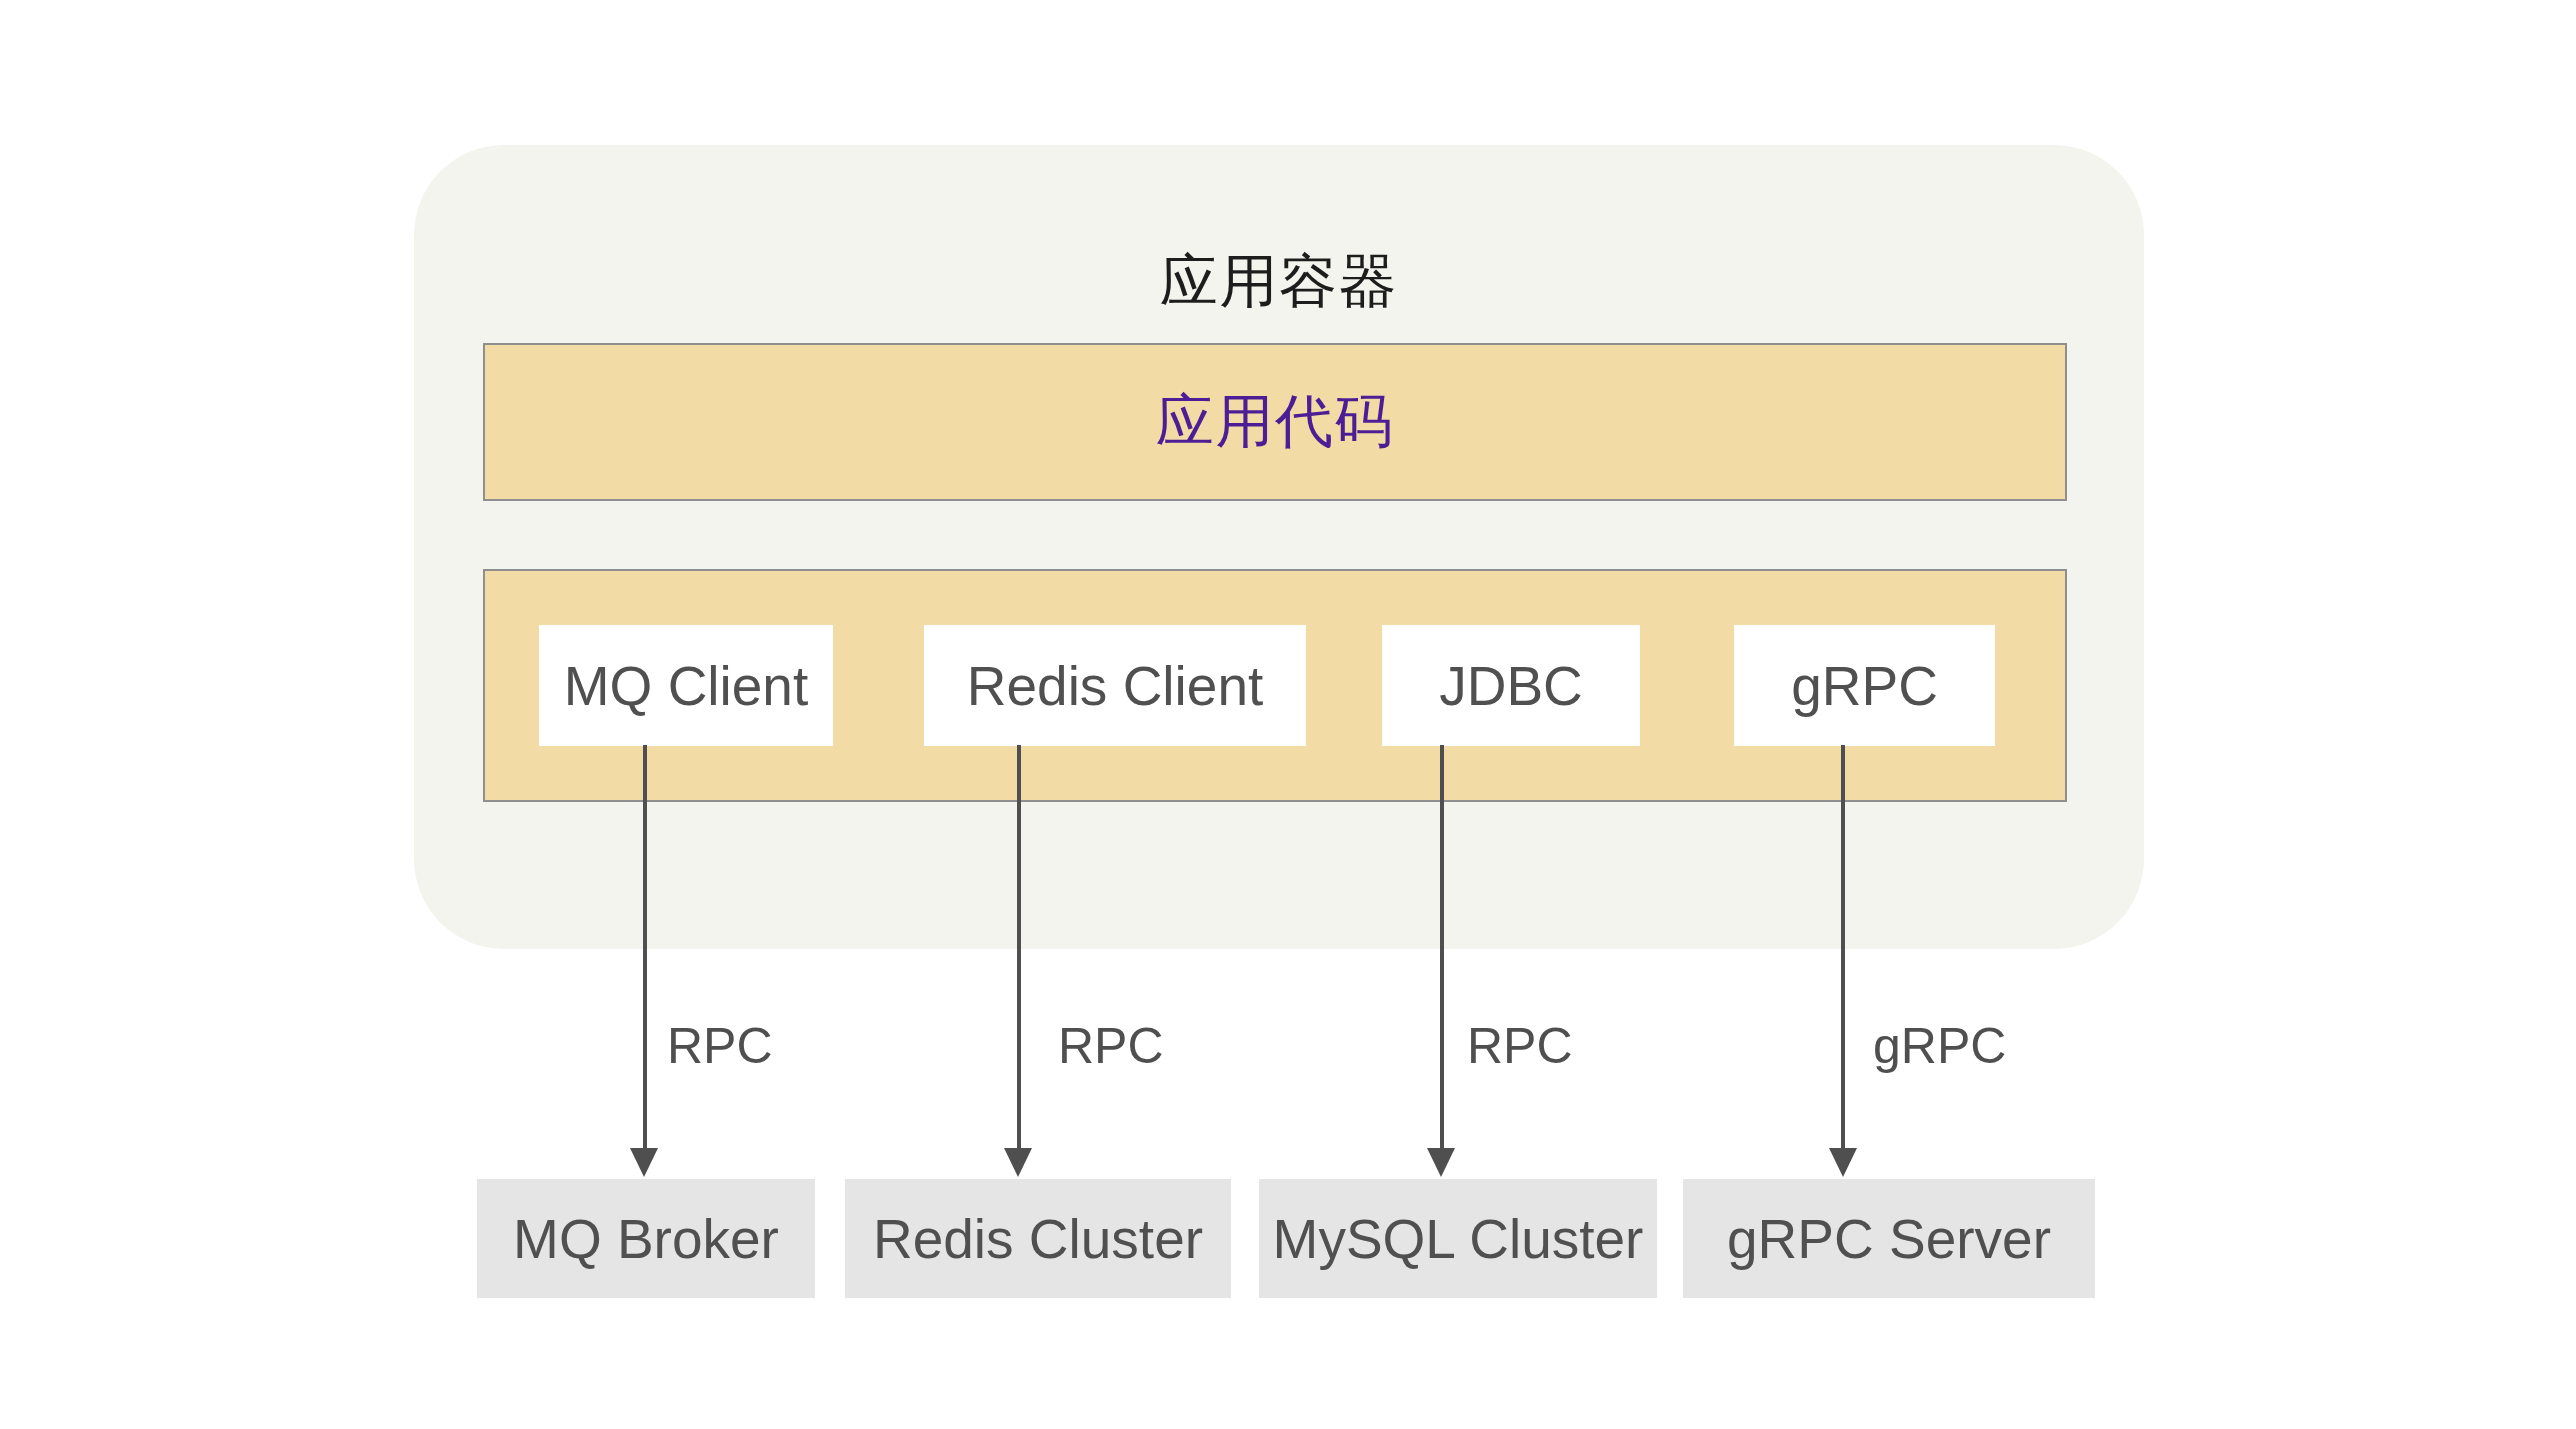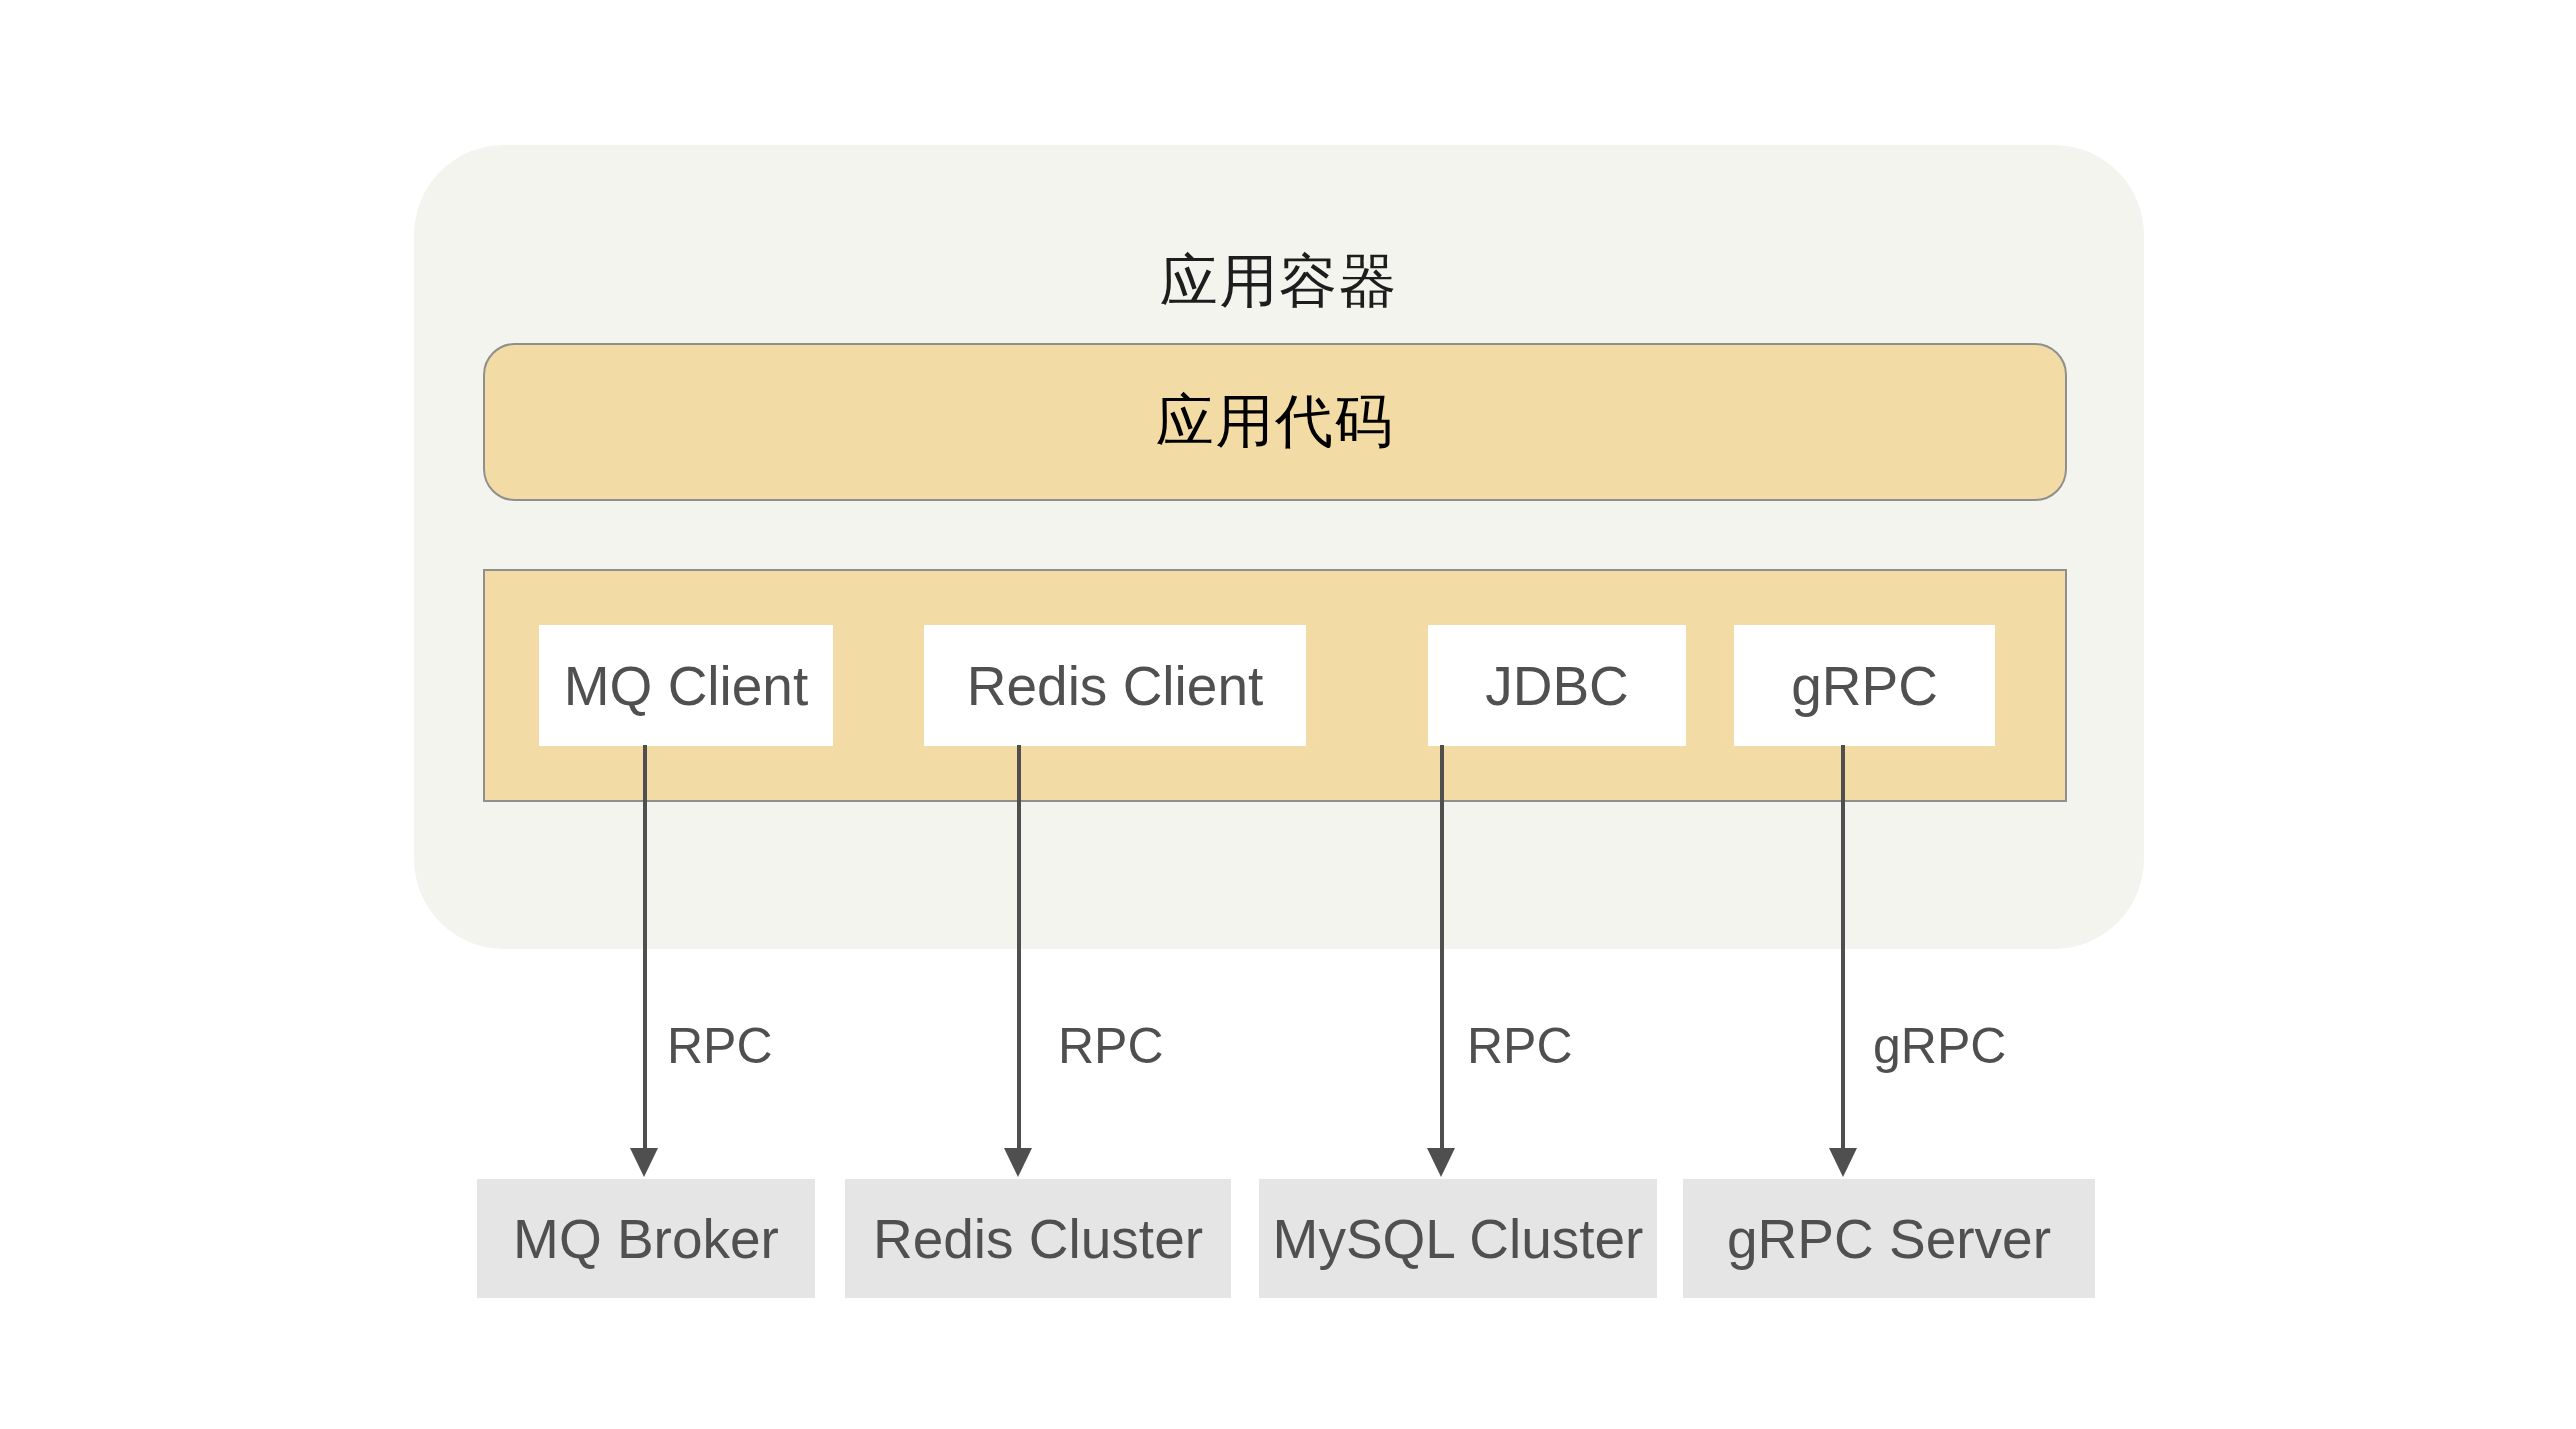--- a/index.html
+++ b/index.html
@@ -25,33 +25,33 @@
     font-size: 58px; color: #1d1d1d; letter-spacing: 1.6px;
   }
 
   
   .tan-bordered {
     background: #f2dba5;
     border: 2.4px solid #8f8f8f;
     display: flex; align-items: center; justify-content: center;
   }
   .app-code-box { left: 483px; top: 343px; width: 1584px; height: 158px;
-    font-size: 58px; color: #000000; letter-spacing: 1.6px; border-radius: 32px; }
+    font-size: 58px; color: #4c1d95; letter-spacing: 1.6px; }
   .clients-box  { left: 483px; top: 569px; width: 1584px; height: 233px; }
 
   
   .client-box {
     top: 625px; height: 121px;
     background: #ffffff;
     display: flex; align-items: center; justify-content: center;
     font-size: 55px; color: #505050; text-align: right;
   }
   .client-mq    { left: 539px;  width: 294px; }
   .client-redis { left: 924px; width: 382px; }
-  .client-jdbc  { left: 1428px; width: 258px; }
+  .client-jdbc  { left: 1382px; width: 258px; }
   .client-grpc  { left: 1734px; width: 261px; }
 
   
   .connector-line {
     top: 745px; height: 406px; width: 4px;
     background: #4f4f4f;
   }
   .line-1 { left: 643px; }
   .line-2 { left: 1017px; }
   .line-3 { left: 1440px; }

